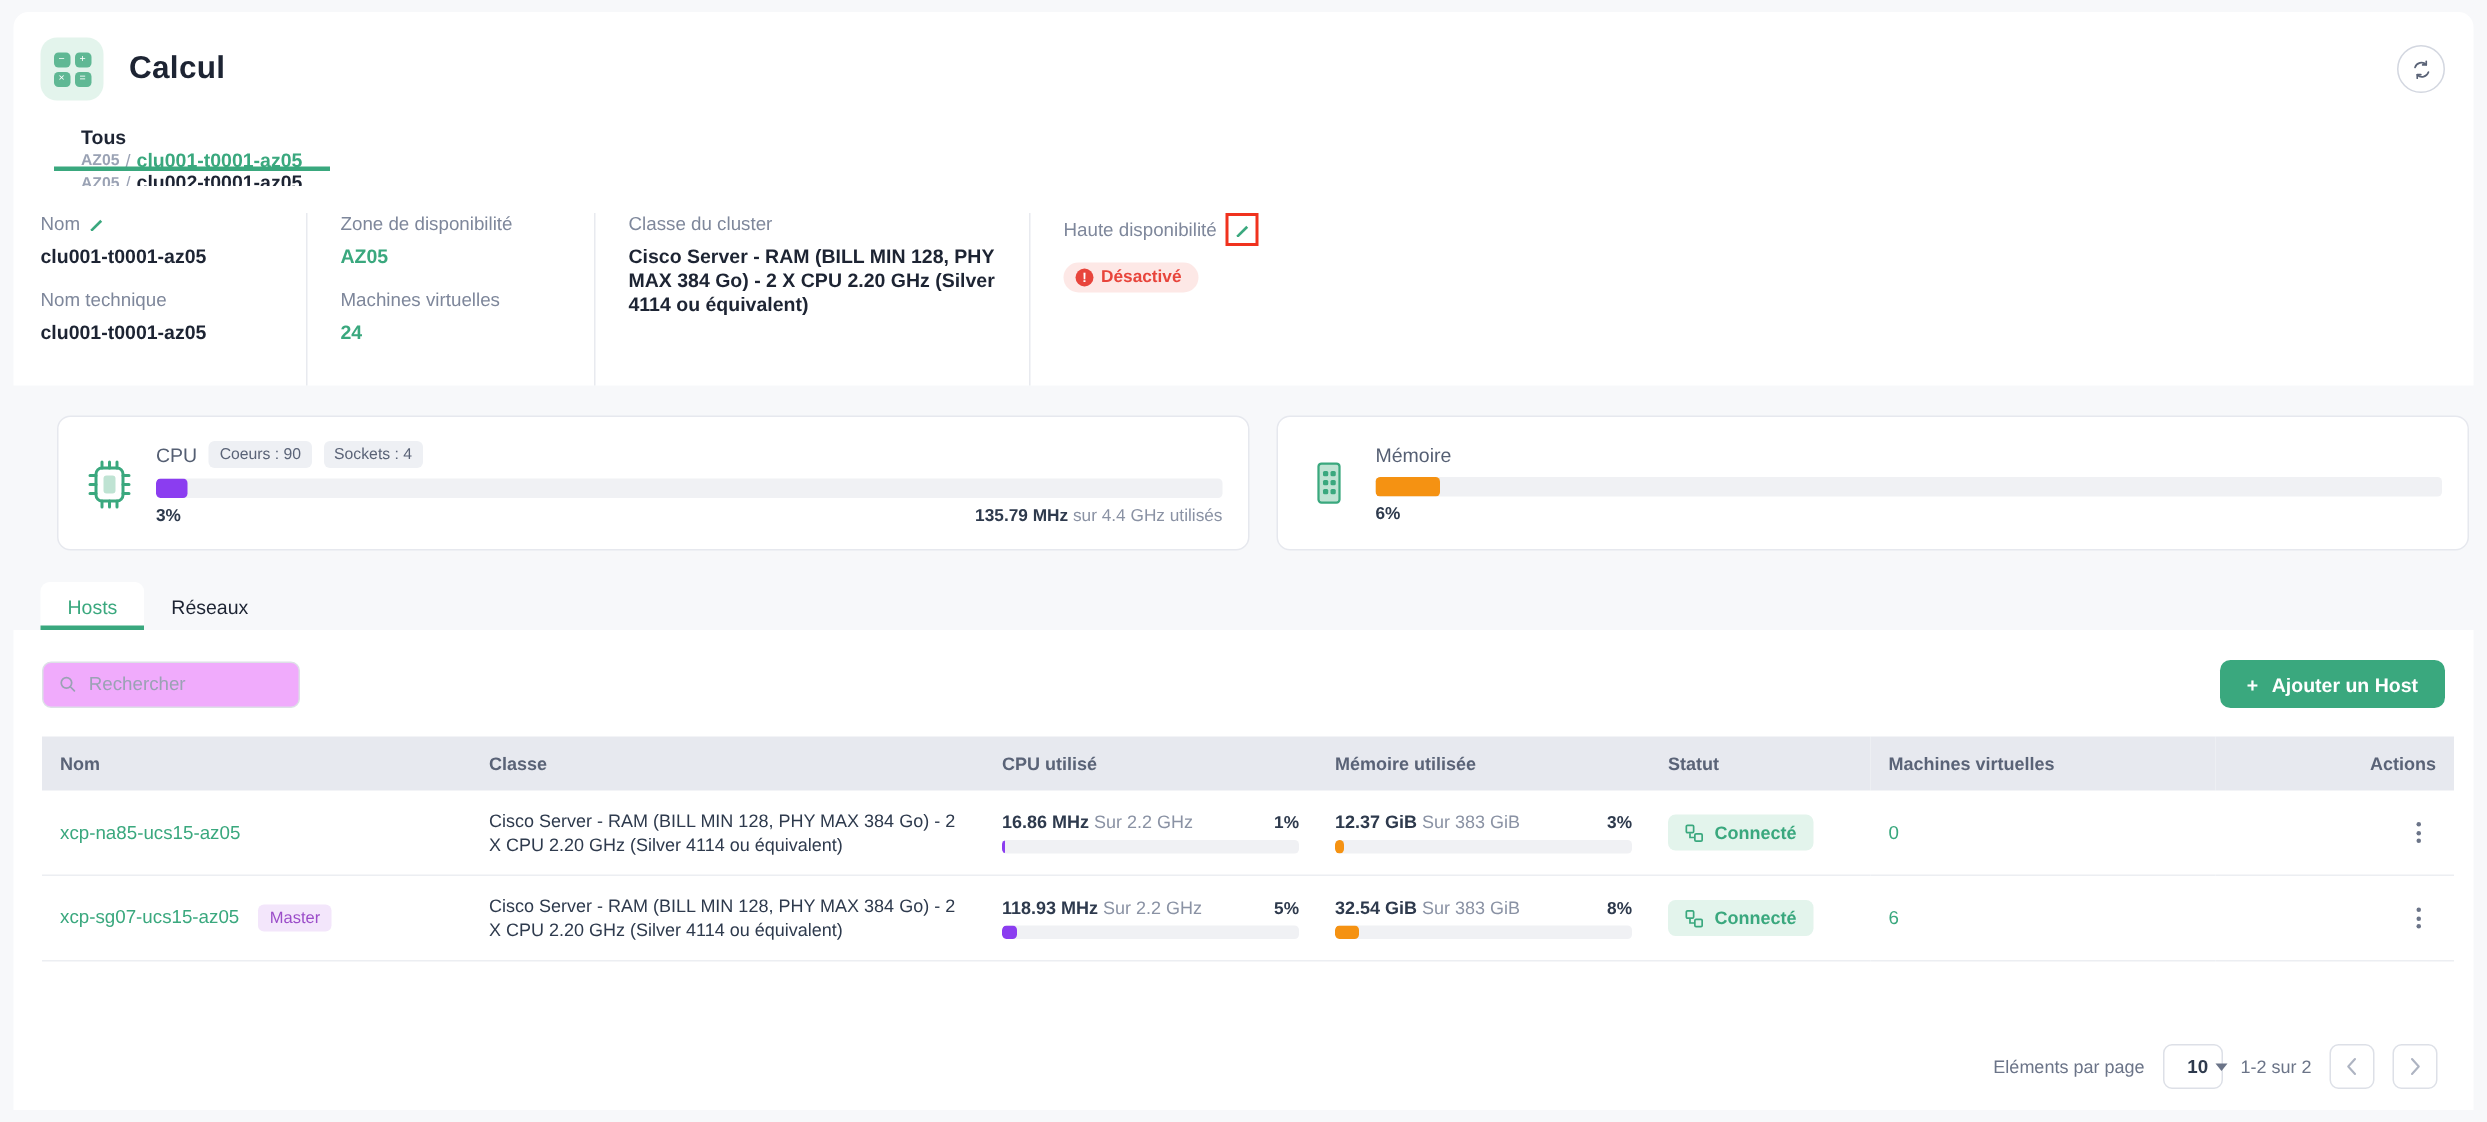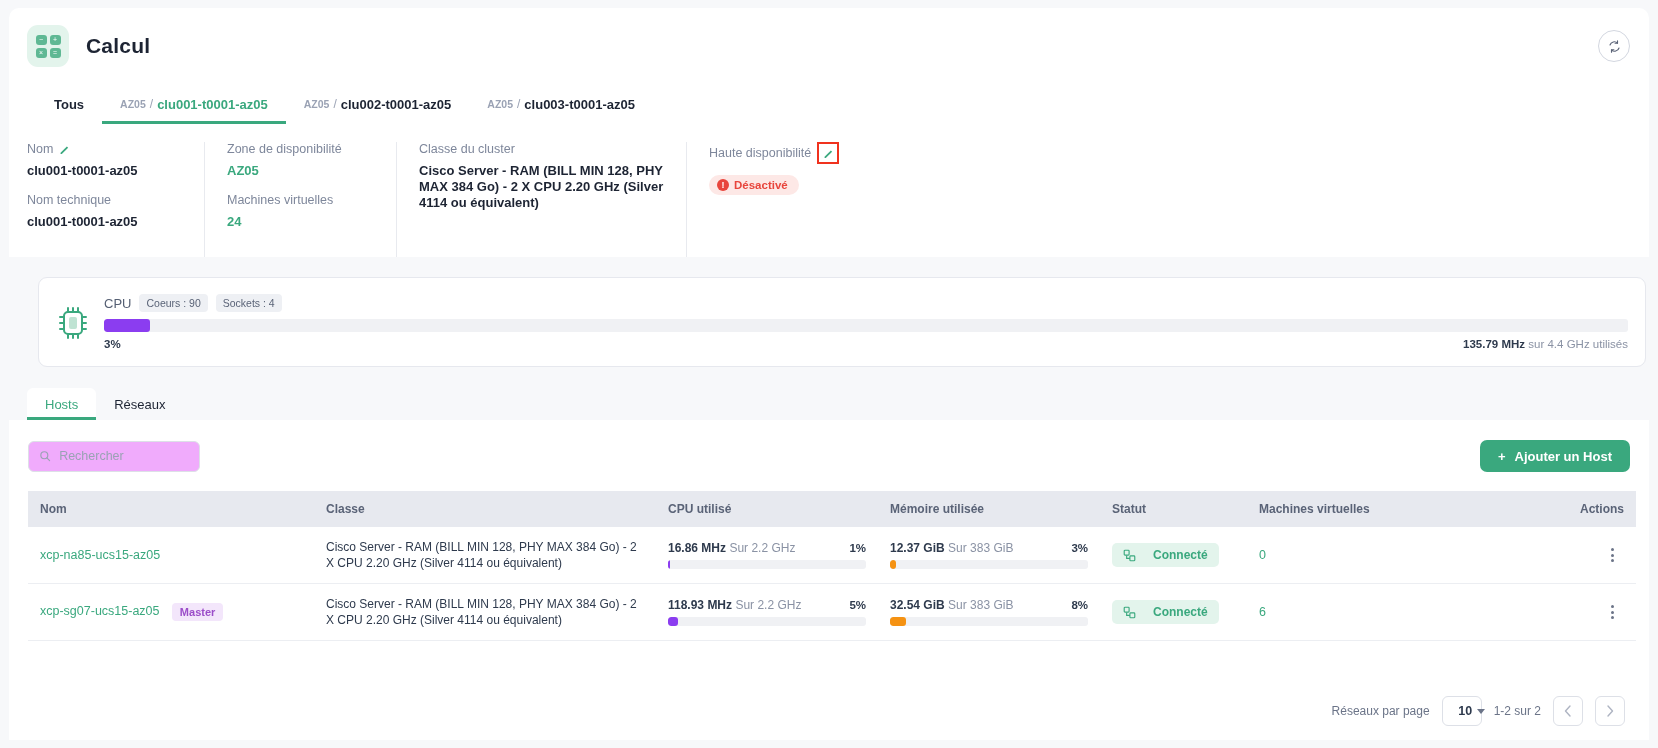--- a/index.html
+++ b/index.html
@@ -26,21 +26,21 @@
   .app-icon-grid span {
     background: #5fb894; border-radius: 3px; font-size: 7px; color: #fff;
     display: flex; align-items: center; justify-content: center; line-height: 1;
   }
   .page-title { font-size: 21px; font-weight: bold; color: #1d2433; margin-left: 17px; letter-spacing: .2px; }
   .refresh-btn {
     position: absolute; right: 19px; top: 22px; width: 32px; height: 32px;
     border-radius: 50%; border: 1px solid #d3d7e0; background: #fff;
     display: flex; align-items: center; justify-content: center; cursor: pointer;
   }
-  .tabs-row { display: flex; align-items: flex-start; height: 40px; padding-left: 27px; gap: 0; }
+  .tabs-row { display: flex; align-items: flex-start; height: 40px; padding-left: 27px; gap: 0; flex-direction: column; }
   .tab {
     position: relative; height: 40px; display: flex; align-items: center;
     padding: 0 18px; font-size: 13px; font-weight: bold; color: #1d2433; cursor: pointer; white-space: nowrap;
   }
   .tab .az { font-size: 10.5px; font-weight: bold; color: #9aa2b4; margin-right: 4px; }
   .tab .slash { color: #9aa2b4; font-weight: normal; margin-right: 4px; font-size: 12px; }
   .tab.active { color: #3aa87e; }
   .tab.active::after {
     content: ""; position: absolute; left: 0; right: 0; bottom: 0; height: 3px; background: #3aa87e;
   }
@@ -122,31 +122,31 @@
   table { width: 1608px; margin: 19px 19px 0 19px; border-collapse: collapse; table-layout: fixed; }
   thead th {
     background: #e7e9ef; font-size: 12px; font-weight: bold; color: #5a6377;
     text-align: left; padding: 11px 12px; height: 36px;
   }
   thead th.right { text-align: right; }
   tbody td { padding: 12px; font-size: 12px; vertical-align: middle; border-bottom: 1px solid #eceef2; height: 52px; }
   .host-name { color: #3aa87e; font-size: 12.5px; }
   .master-badge {
     display: inline-block; background: #f3e6fb; color: #9b4dc9; border-radius: 4px;
-    padding: 3px 8px; font-size: 11px; font-weight: bold; margin-left: 9px; vertical-align: middle;
+    padding: 3px 8px; font-size: 11px; font-weight: normal; margin-left: 9px; vertical-align: middle;
   }
   .classe-cell { color: #2e3a4d; line-height: 16px; font-size: 12px; }
   .util-top { display: flex; justify-content: space-between; align-items: baseline; margin-bottom: 5px; }
   .util-val { font-size: 12px; color: #8a92a4; }
   .util-val b { color: #2e3a4d; }
   .util-pct { font-size: 11.5px; font-weight: bold; color: #2e3a4d; }
   .util-track { height: 9px; border-radius: 3px; background: #f0f1f4; overflow: hidden; }
   .util-fill { height: 100%; border-radius: 3px; }
   .status-badge {
-    display: inline-flex; align-items: center; gap: 17px; background: #e3f4ec; color: #3aa87e;
+    display: inline-flex; align-items: center; gap: 7px; background: #e3f4ec; color: #3aa87e;
     border-radius: 5px; padding: 5px 11px; font-size: 12px; font-weight: bold;
   }
   .vm-count { color: #3aa87e; font-size: 12.5px; }
   .kebab { display: flex; flex-direction: column; gap: 2.5px; align-items: center; cursor: pointer; }
   .kebab i { width: 3px; height: 3px; border-radius: 50%; background: #6b7488; display: block; }
   .cell-right { text-align: right; }
 
   
   .pagination {
     position: absolute; right: 24px; bottom: 14px; display: flex; align-items: center; gap: 12px;
@@ -272,20 +272,45 @@
         <div class="metric-foot">
           <span class="pct">3%</span>
           <span class="usage">
             <b>135.79 MHz</b>
             <span>sur 4.4 GHz utilisés</span>
           </span>
         </div>
       </div>
     </div>
 
+    <div class="metric-card">
+      <svg class="metric-icon" viewBox="0 0 34 38">
+        <rect x="10" y="6" width="14" height="26" rx="2" fill="#bfe3d3" stroke="#3aa87e" stroke-width="1.5"></rect>
+        <g fill="#3aa87e">
+          <rect x="13" y="11" width="3.5" height="3.5" rx="1"></rect>
+            <rect x="18" y="11" width="3.5" height="3.5" rx="1"></rect>
+          <rect x="13" y="17" width="3.5" height="3.5" rx="1"></rect>
+            <rect x="18" y="17" width="3.5" height="3.5" rx="1"></rect>
+          <rect x="13" y="23" width="3.5" height="3.5" rx="1"></rect>
+            <rect x="18" y="23" width="3.5" height="3.5" rx="1"></rect>
+        </g>
+      </svg>
+      <div class="metric-body">
+        <div class="metric-head">
+          <span class="metric-title">Mémoire</span>
+        </div>
+        <div class="bar-track">
+          <div class="bar-fill" style="width:6%;background:#f59212"></div>
+        </div>
+        <div class="metric-foot">
+          <span class="pct">6%</span>
+          <span class="usage"></span>
+        </div>
+      </div>
+    </div>
   </div>
 
   <div class="lower-tabs">
     <div class="ltab active">
       <span>Hosts</span>
     </div>
     <div class="ltab">
       <span>Réseaux</span>
     </div>
   </div>
@@ -426,21 +451,21 @@
               <i></i>
                 <i></i>
                 <i></i>
             </span>
           </td>
         </tr>
       </tbody>
     </table>
 
     <div class="pagination">
-      <span class="pg-label">Réseaux par page</span>
+      <span class="pg-label">Eléments par page</span>
       <div class="pg-select">
         <span>10</span>
         <span class="caret"></span>
       </div>
       <span class="pg-range">1-2 sur 2</span>
       <div class="pg-btn">
         <svg width="8" height="12" viewBox="0 0 8 12">
           <path d="M6 1 1.5 6 6 11" fill="none" stroke="#aeb4c2" stroke-width="1.4" stroke-linecap="round" stroke-linejoin="round"></path>
         </svg>
       </div>

